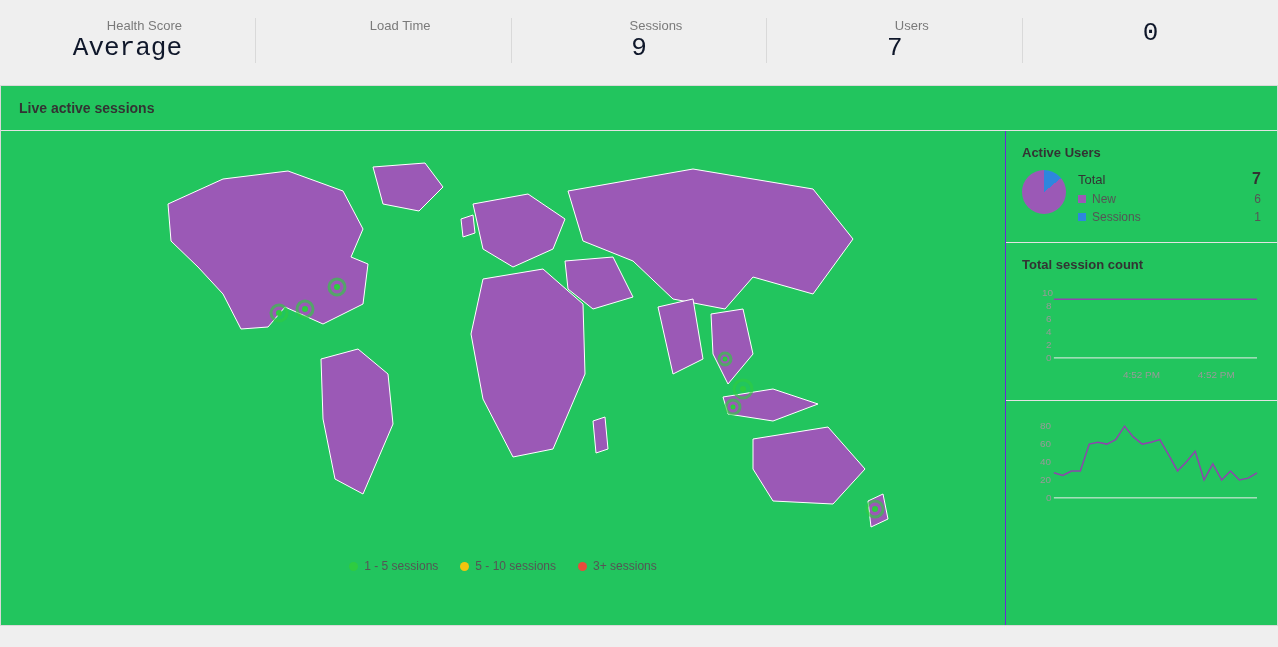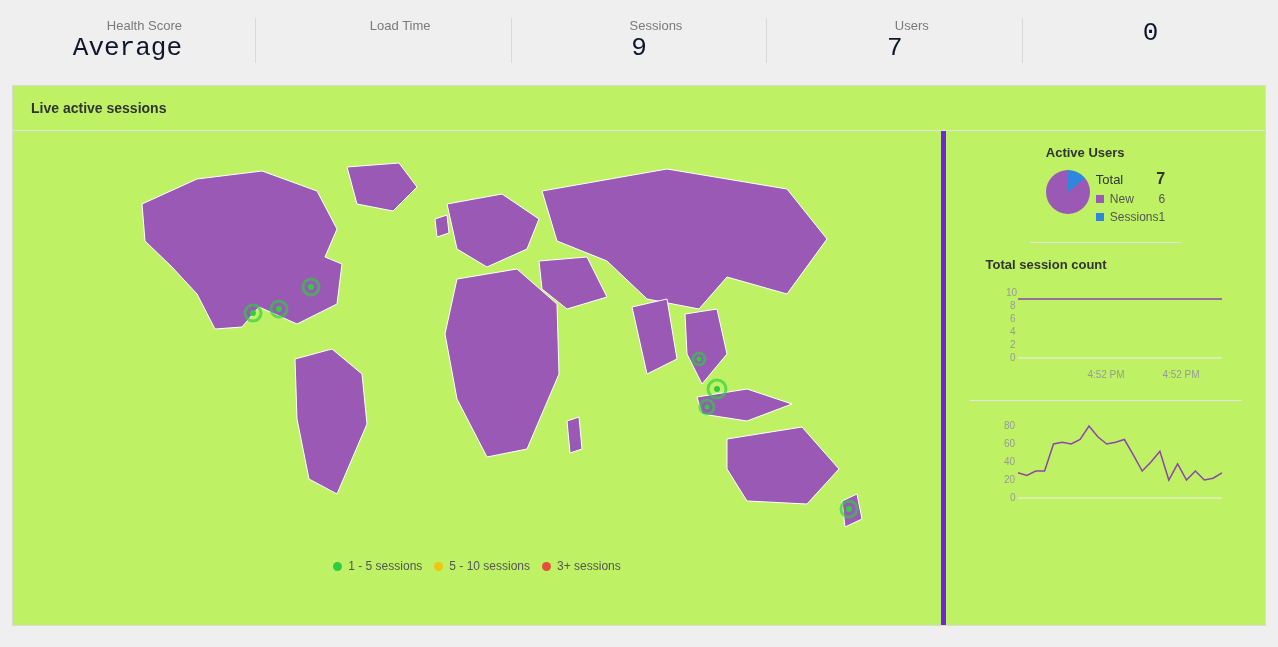--- a/index.html
+++ b/index.html
@@ -27,23 +27,23 @@
     padding-left: 34px;
   }
   .metric-value {
     color: #0f172a;
     font-size: 26px;
     font-weight: 400;
     font-family: Liberation Mono, monospace;
   }
   
   .panel {
-    margin: 0 12px 12px;
+    margin: 0 0 12px;
     border: 1px solid #d9d9d9;
-    background: #bef264;
+    background: #22c55e;
   }
   .panel-header {
     padding: 14px 18px;
     border-bottom: 1px solid #e3e3e3;
     font-size: 14px;
     color: #333;
     font-weight: 600;
   }
   .panel-body {
     display: flex;
@@ -63,48 +63,47 @@
   .land { fill: #9b59b6; stroke: #fff; stroke-width: 1; }
   .marker-ring {
     fill: none;
     stroke: #2ecc40;
     stroke-width: 3;
     opacity: .65;
   }
   .marker-dot { fill: #2ecc40; }
   .map-legend {
     display: flex;
-    gap: 12px;
+    gap: 22px;
     margin-top: 10px;
     font-size: 12px;
     color: #555;
   }
   .legend-item { display: flex; align-items: center; gap: 6px; }
   .legend-swatch { width: 9px; height: 9px; border-radius: 50%; }
   
   .right-col {
-    width: 324px;
-    border-left: 5px solid #6d28d9;
+    width: 272px;
+    border-left: 1px solid #6d28d9;
     display: flex;
     flex-direction: column;
-    align-items: center;
   }
   .side-card {
     border-bottom: 1px solid #e3e3e3;
     padding: 14px 16px;
   }
   .side-card:last-child { border-bottom: none; }
   .side-title {
     font-size: 13px;
     font-weight: 600;
     color: #333;
     margin-bottom: 10px;
   }
   
-  .au-row { display: flex; gap: 6px; }
+  .au-row { display: flex; gap: 12px; }
   .pie {
     width: 44px; height: 44px; border-radius: 50%;
     background: conic-gradient(#2e86de 0 51deg, #9b59b6 51deg 360deg);
     flex-shrink: 0;
   }
   .au-table { flex: 1; font-size: 12px; color: #555; }
   .au-line { display: flex; justify-content: space-between; align-items: center; margin-bottom: 4px; }
   .au-total { font-size: 13px; color: #333; }
   .au-total-val { font-size: 16px; font-weight:600; color:#333; }
   .sq { width:8px; height:8px; display:inline-block; margin-right:6px; }

